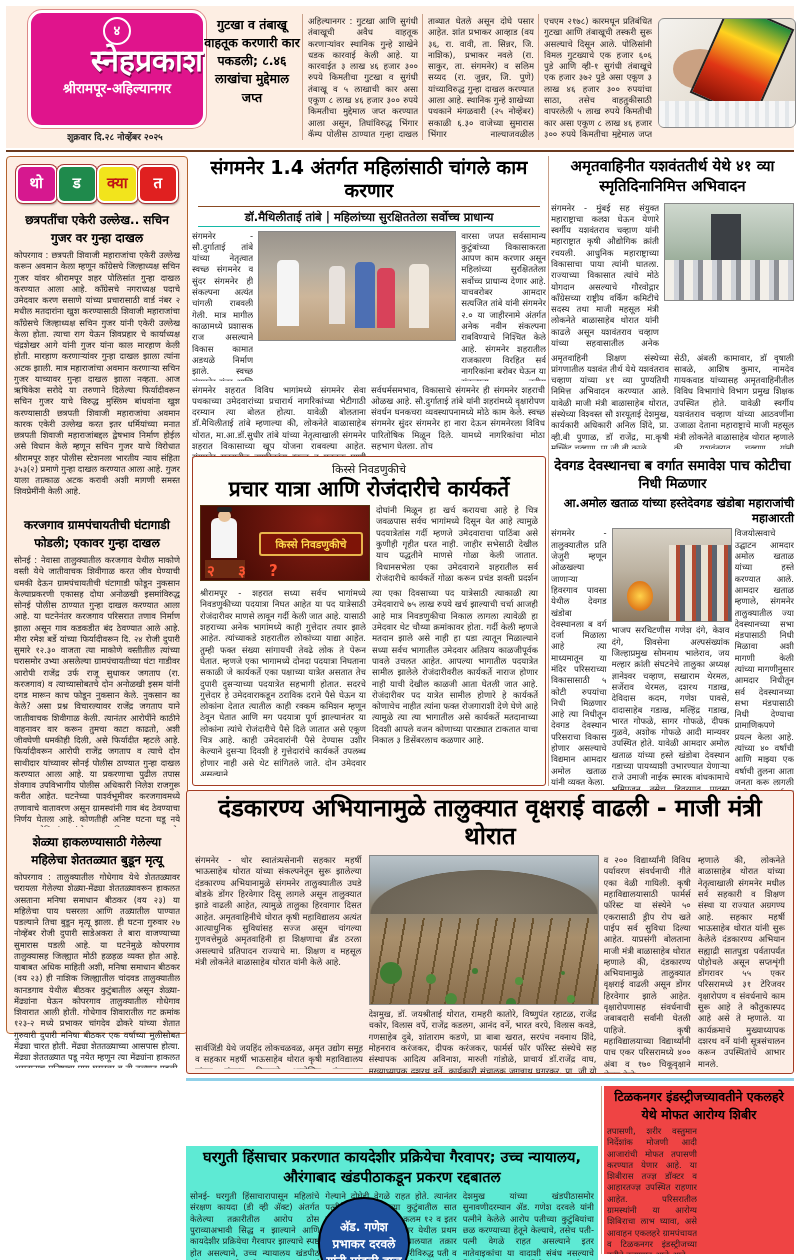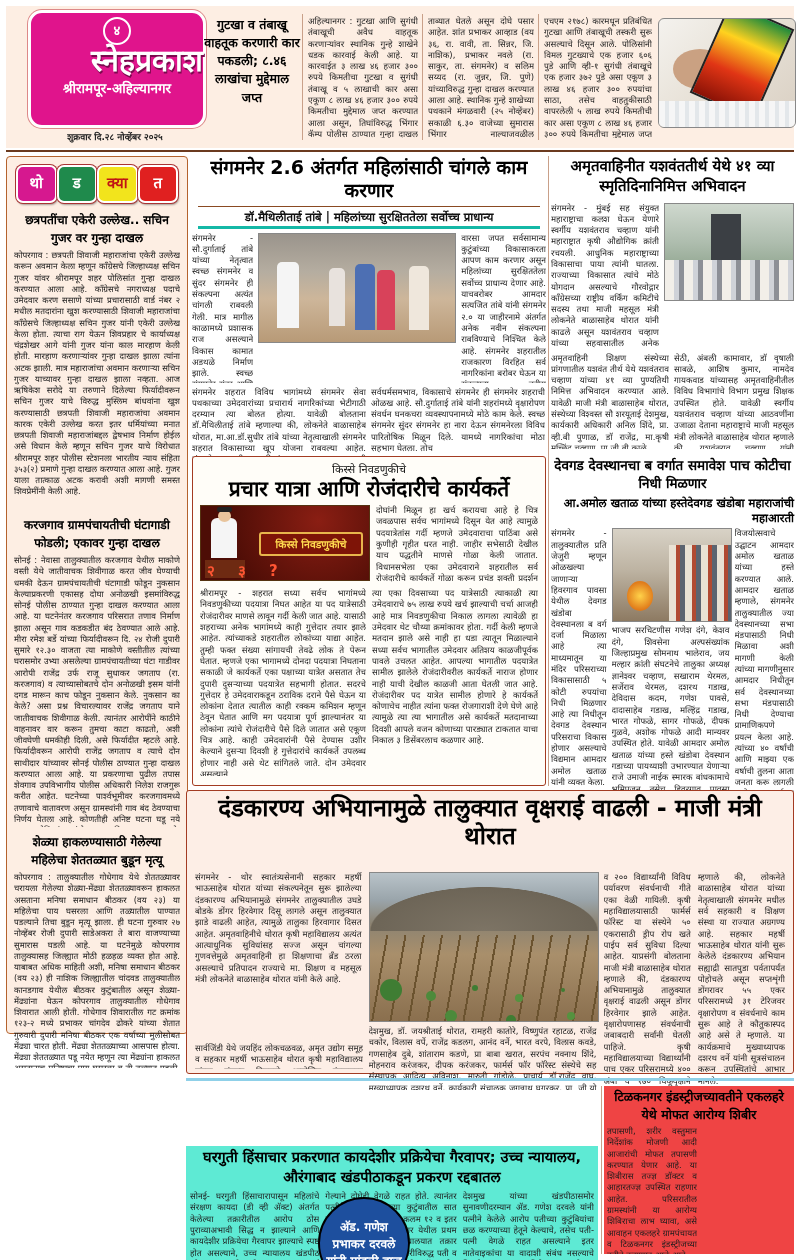--- a/index.html
+++ b/index.html
@@ -36,21 +36,21 @@
   .sidebar{left:6px;top:156px;width:182px;height:878px;padding:6px 7px;}
   .letters{display:flex;justify-content:space-between;margin:2px 2px 8px 2px;}
   .letters .lt{width:38px;height:34px;border-radius:7px;border:2px solid #fff;box-shadow:0 0 0 1px #a33,1px 2px 2px rgba(0,0,0,.35);
         color:#fff;font-weight:bold;font-size:15px;line-height:32px;text-align:center;}
   .lt1{background:#d6188f;} .lt2{background:#1f8a4c;} .lt3{background:#f2e41c;color:#c01515 !important;} .lt4{background:#e02020;}
   .brief-h{font-size:12px;font-weight:bold;text-align:center;line-height:1.5;color:#000;margin:6px 0 3px 0;}
   .brief-b{font-size:8.4px;line-height:1.34;text-align:justify;color:#1c1c1c;overflow:hidden;}
   
   .main{left:192px;top:156px;width:354px;height:296px;}
   .main-hl{font-size:19px;font-weight:bold;text-align:center;line-height:1.2;color:#000;}
-  .sub-bar{border-top:1px solid #8a4a22;border-bottom:3px solid #14b8a6;margin:4px 6px;padding:2px 0;
+  .sub-bar{border-top:1px solid #8a4a22;border-bottom:1px solid #14b8a6;margin:4px 6px;padding:2px 0;
         font-size:11.5px;font-weight:bold;text-align:center;color:#111;}
   .main-row1{display:flex;gap:5px;margin-top:2px;}
   .walk-photo{width:196px;height:108px;flex:0 0 auto;
         background:linear-gradient(180deg,#9a948c 0%,#b5ada0 35%,#cdb69a 60%,#b89a77 100%);}
   .walk-photo .p1{position:absolute;left:18px;top:28px;width:22px;height:66px;background:#f5f5f5;border-radius:5px 5px 0 0;}
   .walk-photo .p2{position:absolute;left:70px;top:34px;width:16px;height:58px;background:#e8e2dd;border-radius:5px 5px 0 0;}
   .walk-photo .p3{position:absolute;left:96px;top:30px;width:20px;height:66px;background:#4d6fb3;border-radius:5px 5px 0 0;}
   .walk-photo .p4{position:absolute;left:118px;top:36px;width:18px;height:60px;background:#d8425a;border-radius:5px 5px 0 0;}
   .walk-photo .p5{position:absolute;left:150px;top:32px;width:20px;height:64px;background:#efe7dc;border-radius:5px 5px 0 0;}
   .main-row2{display:flex;gap:5px;margin-top:4px;}
@@ -86,21 +86,21 @@
   .dev-row{display:flex;gap:5px;margin-top:2px;}
   .aarti-photo{width:118px;height:92px;flex:0 0 auto;
         background:linear-gradient(180deg,#d8d2c6 0%,#bdb3a2 45%,#8d7a62 100%);}
   .aarti-photo .fire{position:absolute;left:14px;bottom:10px;width:26px;height:30px;background:radial-gradient(circle,#ffd24a 0%,#e07b1a 70%);border-radius:50%;}
   .aarti-photo .crowd{position:absolute;right:0;top:16px;width:62px;height:76px;
         background:repeating-linear-gradient(90deg,#e9e2d4 0 7px,#b04a32 7px 11px,#5b6470 11px 16px);}
   
   .banner{left:186px;top:790px;width:608px;height:284px;border:1px solid #a33b22;border-radius:3px;
         background:#fdeee6;padding:4px 8px;}
   .banner-hl{font-size:24px;font-weight:bold;text-align:center;line-height:1.15;color:#000;}
-  .banner-row{display:flex;gap:7px;margin-top:22px;align-items:center;}
+  .banner-row{display:flex;gap:7px;margin-top:5px;align-items:center;}
   .plant-photo{width:228px;height:148px;flex:0 0 auto;
         background:linear-gradient(180deg,#b9c3c9 0%,#9aa5ab 18%,#8c8372 34%,#a98f6b 55%,#8a6f4e 100%);}
   .plant-photo .hill{position:absolute;left:0;top:14px;width:100%;height:44px;
         background:radial-gradient(ellipse at 50% 100%,#7d7465 0%,#6d6557 70%,transparent 71%);}
   .plant-photo .rows{position:absolute;left:0;bottom:0;width:100%;height:86px;
         background:repeating-linear-gradient(100deg,transparent 0 16px,#6b532f 16px 18px);}
   .plant-photo .saplings{position:absolute;left:10px;bottom:20px;width:22px;height:22px;border-radius:50%;background:#3f7d33;
         box-shadow:40px 6px 0 -6px #4c8a3b,84px -2px 0 -8px #3f7d33,128px 8px 0 -7px #55923f,172px 0 0 -9px #3f7d33,60px 26px 0 -5px #4c8a3b,120px 30px 0 -6px #3f7d33,180px 26px 0 -7px #55923f;}
   .banner-mid{display:flex;flex-direction:column;gap:4px;}
   
@@ -161,21 +161,21 @@
       <div class="brief-h">करजगाव ग्रामपंचायतीची घंटागाडी फोडली; एकावर गुन्हा दाखल</div>
       <div class="brief-b" style="height:272px;">सोनई : नेवासा तालुक्यातील करजगाव येथील माकोणे वस्ती येथे जातीवाचक शिवीगाळ करत जीव घेण्याची धमकी देऊन ग्रामपंचायतीची घंटागाडी फोडून नुकसान केल्याप्रकरणी एकासह दोघा अनोळखी इसमांविरुद्ध सोनई पोलीस ठाण्यात गुन्हा दाखल करण्यात आला आहे. या घटनेनंतर करजगाव परिसरात तणाव निर्माण झाला असून गाव कडकडीत बंद ठेवण्यात आले आहे. मीरा रमेश बर्डे यांच्या फिर्यादीवरून दि. २४ रोजी दुपारी सुमारे १२.३० वाजता त्या माकोणे वस्तीतील त्यांच्या घरासमोर उभ्या असलेल्या ग्रामपंचायतीच्या घंटा गाडीवर आरोपी राजेंद्र उर्फ राजू सुधाकर जगताप (रा. करजगाव) व त्याच्यासोबतचे दोन अनोळखी इसम यांनी दगड मारून काच फोडून नुकसान केले. नुकसान का केले? असा प्रश्न विचारल्यावर राजेंद्र जगताप याने जातीवाचक शिवीगाळ केली. त्यानंतर आरोपींने काठीने वाहनावर वार करून तुमचा काटा काढतो, अशी जीवघेणी धमकीही दिली, असे फिर्यादीत म्हटले आहे. फिर्यादीवरून आरोपी राजेंद्र जगताप व त्याचे दोन साथीदार यांच्यावर सोनई पोलीस ठाण्यात गुन्हा दाखल करण्यात आला आहे. या प्रकरणाचा पुढील तपास शेवगाव उपविभागीय पोलीस अधिकारी निलेश राजगुरू करीत आहेत. घटनेच्या पार्श्वभूमीवर करजगावमध्ये तणावाचे वातावरण असून ग्रामस्थांनी गाव बंद ठेवण्याचा निर्णय घेतला आहे. कोणतीही अनिष्ट घटना घडू नये म्हणून पोलिसांचा बंदोबस्त वाढविण्यात आला आहे. करजगावातील परिस्थिती शांत करण्यासाठी पोलीस व प्रशासन कोणती भूमिका घेते? याकडे सर्वांचे लक्ष लागले आहे.</div>
     </div>
     <div>
       <div class="brief-h">शेळ्या हाकलण्यासाठी गेलेल्या महिलेचा शेततळ्यात बुडून मृत्यू</div>
       <div class="brief-b" style="height:196px;">कोपरगाव : तालुक्यातील गोधेगाव येथे शेततळ्यावर चरायला गेलेल्या शेळ्या-मेंढ्या शेततळ्यावरून हाकलत असताना मनिषा समाधान बीठकर (वय २३) या महिलेचा पाय घसरला आणि तळ्यातील पाण्यात पडल्याने तिचा बुडून मृत्यू झाला. ही घटना गुरुवार २७ नोव्हेंबर रोजी दुपारी साडेअकरा ते बारा वाजण्याच्या सुमारास घडली आहे. या घटनेमुळे कोपरगाव तालुक्यासह जिल्ह्यात मोठी हळहळ व्यक्त होत आहे. याबाबत अधिक माहिती अशी, मनिषा समाधान बीठकर (वय २३) ही नाशिक जिल्ह्यातील चांदवड तालुक्यातील कानडगाव येथील बीठकर कुटुंबातील असून शेळ्या-मेंढ्यांना घेऊन कोपरगाव तालुक्यातील गोधेगाव शिवारात आली होती. गोधेगाव शिवारातील गट क्रमांक १२३-२ मध्ये प्रभाकर चांगदेव ढोकरे यांच्या शेतात गुरुवारी दुपारी मनिषा बीठकर एक वर्षाच्या मुलीसोबत मेंढ्या चारत होती. मेंढ्या शेततळ्याच्या आसपास होत्या. मेंढ्या शेततळ्यात पडू नयेत म्हणून त्या मेंढ्यांना हाकलत असतानाच मनिषाचा पाय घसरला व ती तळ्यात पडली. ही घटना बीठकर कुटुंबातील सदस्यांनी व काही शेतकऱ्यांनी पाहिली. त्यानंतर कोपरगाव नगरपरिषद अग्निशमन दल व ढोले काकांच्या सेफ्टी टीमशी संपर्क करण्यात आला.</div>
     </div>
   </div>
 
   <div class="box main">
-    <div class="main-hl">संगमनेर 2.6 अंतर्गत महिलांसाठी चांगले काम करणार</div>
+    <div class="main-hl">संगमनेर 1.4 अंतर्गत महिलांसाठी चांगले काम करणार</div>
     <div class="sub-bar">डॉ.मैथिलीताई तांबे | महिलांच्या सुरक्षिततेला सर्वोच्च प्राधान्य</div>
     <div class="main-row1">
       <div class="col" style="width:62px;height:150px;">संगमनेर - सौ.दुर्गाताई तांबे यांच्या नेतृत्वात स्वच्छ संगमनेर व सुंदर संगमनेर ही संकल्पना अत्यंत चांगली राबवली गेली. मात्र मागील काळामध्ये प्रशासक राज असल्याने विकास कामात अडथळे निर्माण झाले. स्वच्छ संगमनेर सुंदर आणि वैभवशाली संगमनेर बनवण्यासाठी संगमनेर २.० अंतर्गत काम केले जाणार असून महिलांच्या सुरक्षिततेला सर्वोच्च प्राधान्य देणार असल्याचे डॉ.मैथिलीताई तांबे यांनी सांगितले आहे.</div>
       <div class="photo walk-photo">
         <div class="p1"></div>
         <div class="p2"></div>
         <div class="p3"></div>
         <div class="p4"></div>
         <div class="p5"></div>
       </div>

